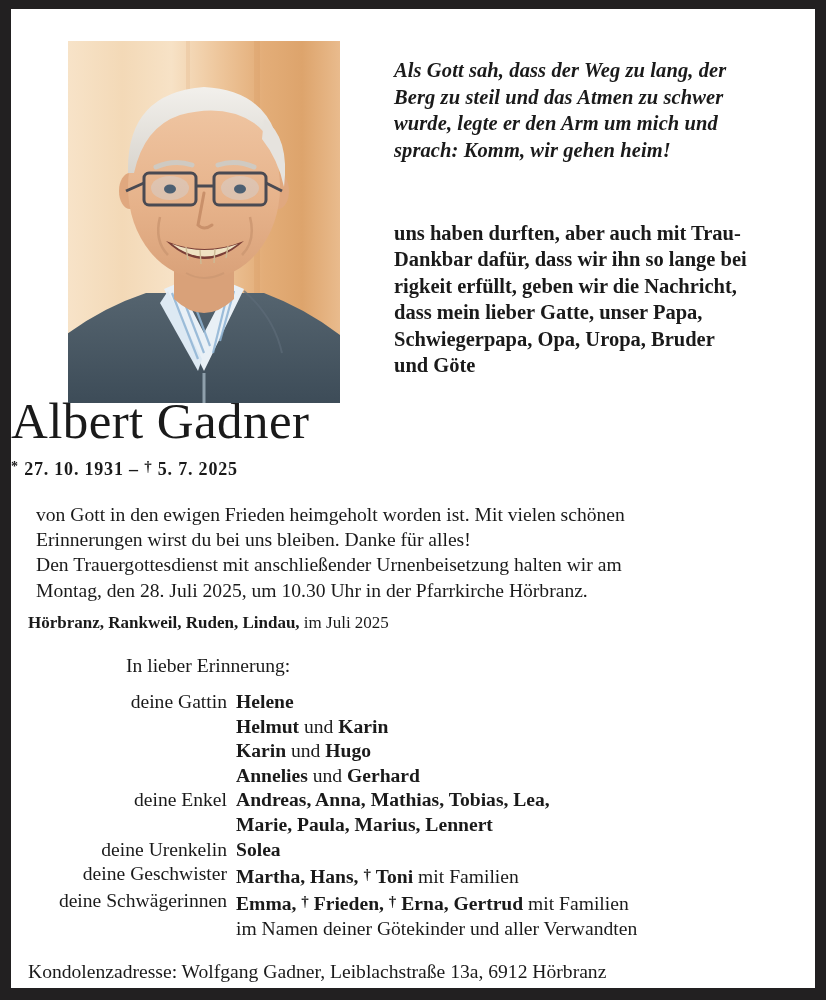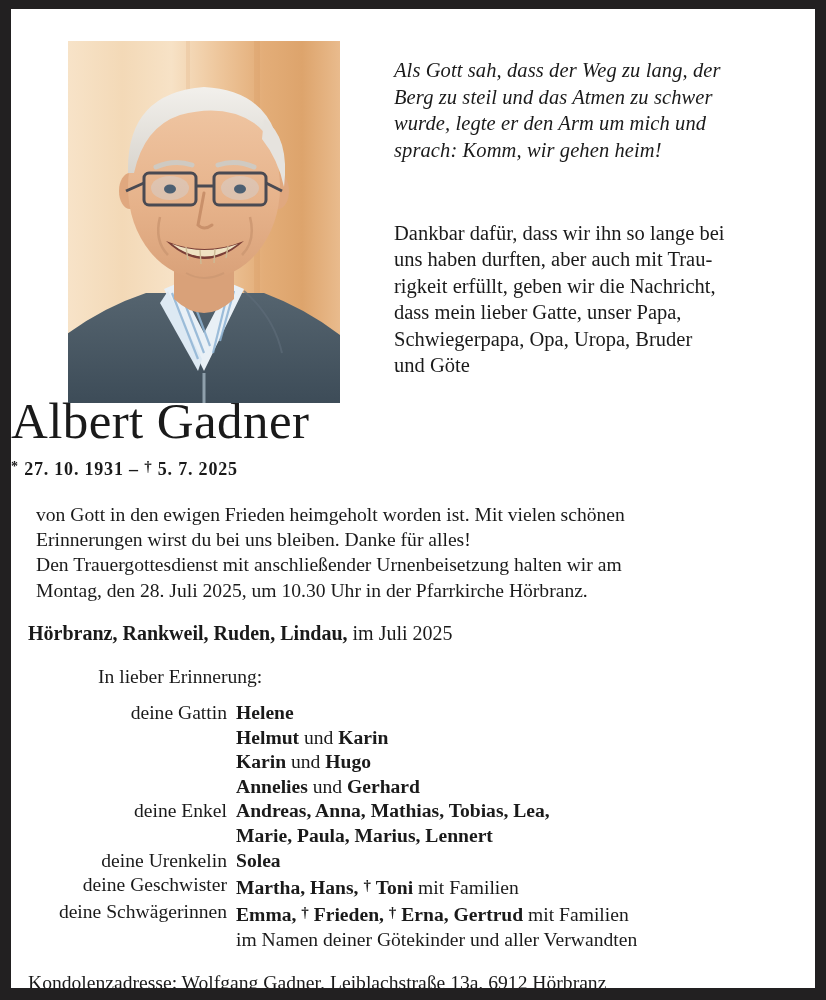--- a/index.html
+++ b/index.html
@@ -30,20 +30,21 @@
     height: 100%;
     background: #ffffff;
     box-sizing: border-box;
     overflow: hidden;
   }
 
   
   .top-area {
     position: relative;
     height: 372px;
+    font-weight: bold;
   }
 
   .portrait {
     position: absolute;
     left: 57px;
     top: 32px;
     width: 272px;
     height: 362px;
     overflow: hidden;
     background: #f2d8bc;
@@ -99,30 +100,30 @@
   .body-text {
     margin: 22px 0 0 8px;
     padding: 0 16px 0 17px;
     font-size: 19.6px;
     line-height: 25.3px;
   }
   .body-text p { margin: 0; }
 
   .places-line {
     padding: 0 17px;
-    margin-top: 18px;
-    font-size: 20px;
+    margin-top: 7px;
+    font-size: 17px;
     line-height: 25px;
   }
   .places-line .places { font-weight: bold; }
 
   
   .memory-heading {
     margin-top: 18px;
-    padding-left: 87px;
+    padding-left: 115px;
     font-size: 19.6px;
     line-height: 25px;
   }
   .family-table {
     margin-top: 12px;
     border-collapse: collapse;
     width: 100%;
   }
   .family-table td {
     padding: 0;
@@ -252,22 +253,22 @@
 
       <div class="verse-col">
         <div class="verse">
           <p>Als Gott sah, dass der Weg zu lang, der</p>
           <p>Berg zu steil und das Atmen zu schwer</p>
           <p>wurde, legte er den Arm um mich und</p>
           <p>sprach: Komm, wir gehen heim!</p>
         </div>
 
         <div class="announcement">
+          <p>uns haben durften, aber auch mit Trau-</p>
           <p>Dankbar dafür, dass wir ihn so lange bei</p>
-          <p>uns haben durften, aber auch mit Trau-</p>
           <p>rigkeit erfüllt, geben wir die Nachricht,</p>
           <p>dass mein lieber Gatte, unser Papa,</p>
           <p>Schwiegerpapa, Opa, Uropa, Bruder</p>
           <p class="lastline">und Göte</p>
         </div>
       </div>
     </div>
 
     <div class="name-block">
       <div class="deceased-name">Albert Gadner</div>

